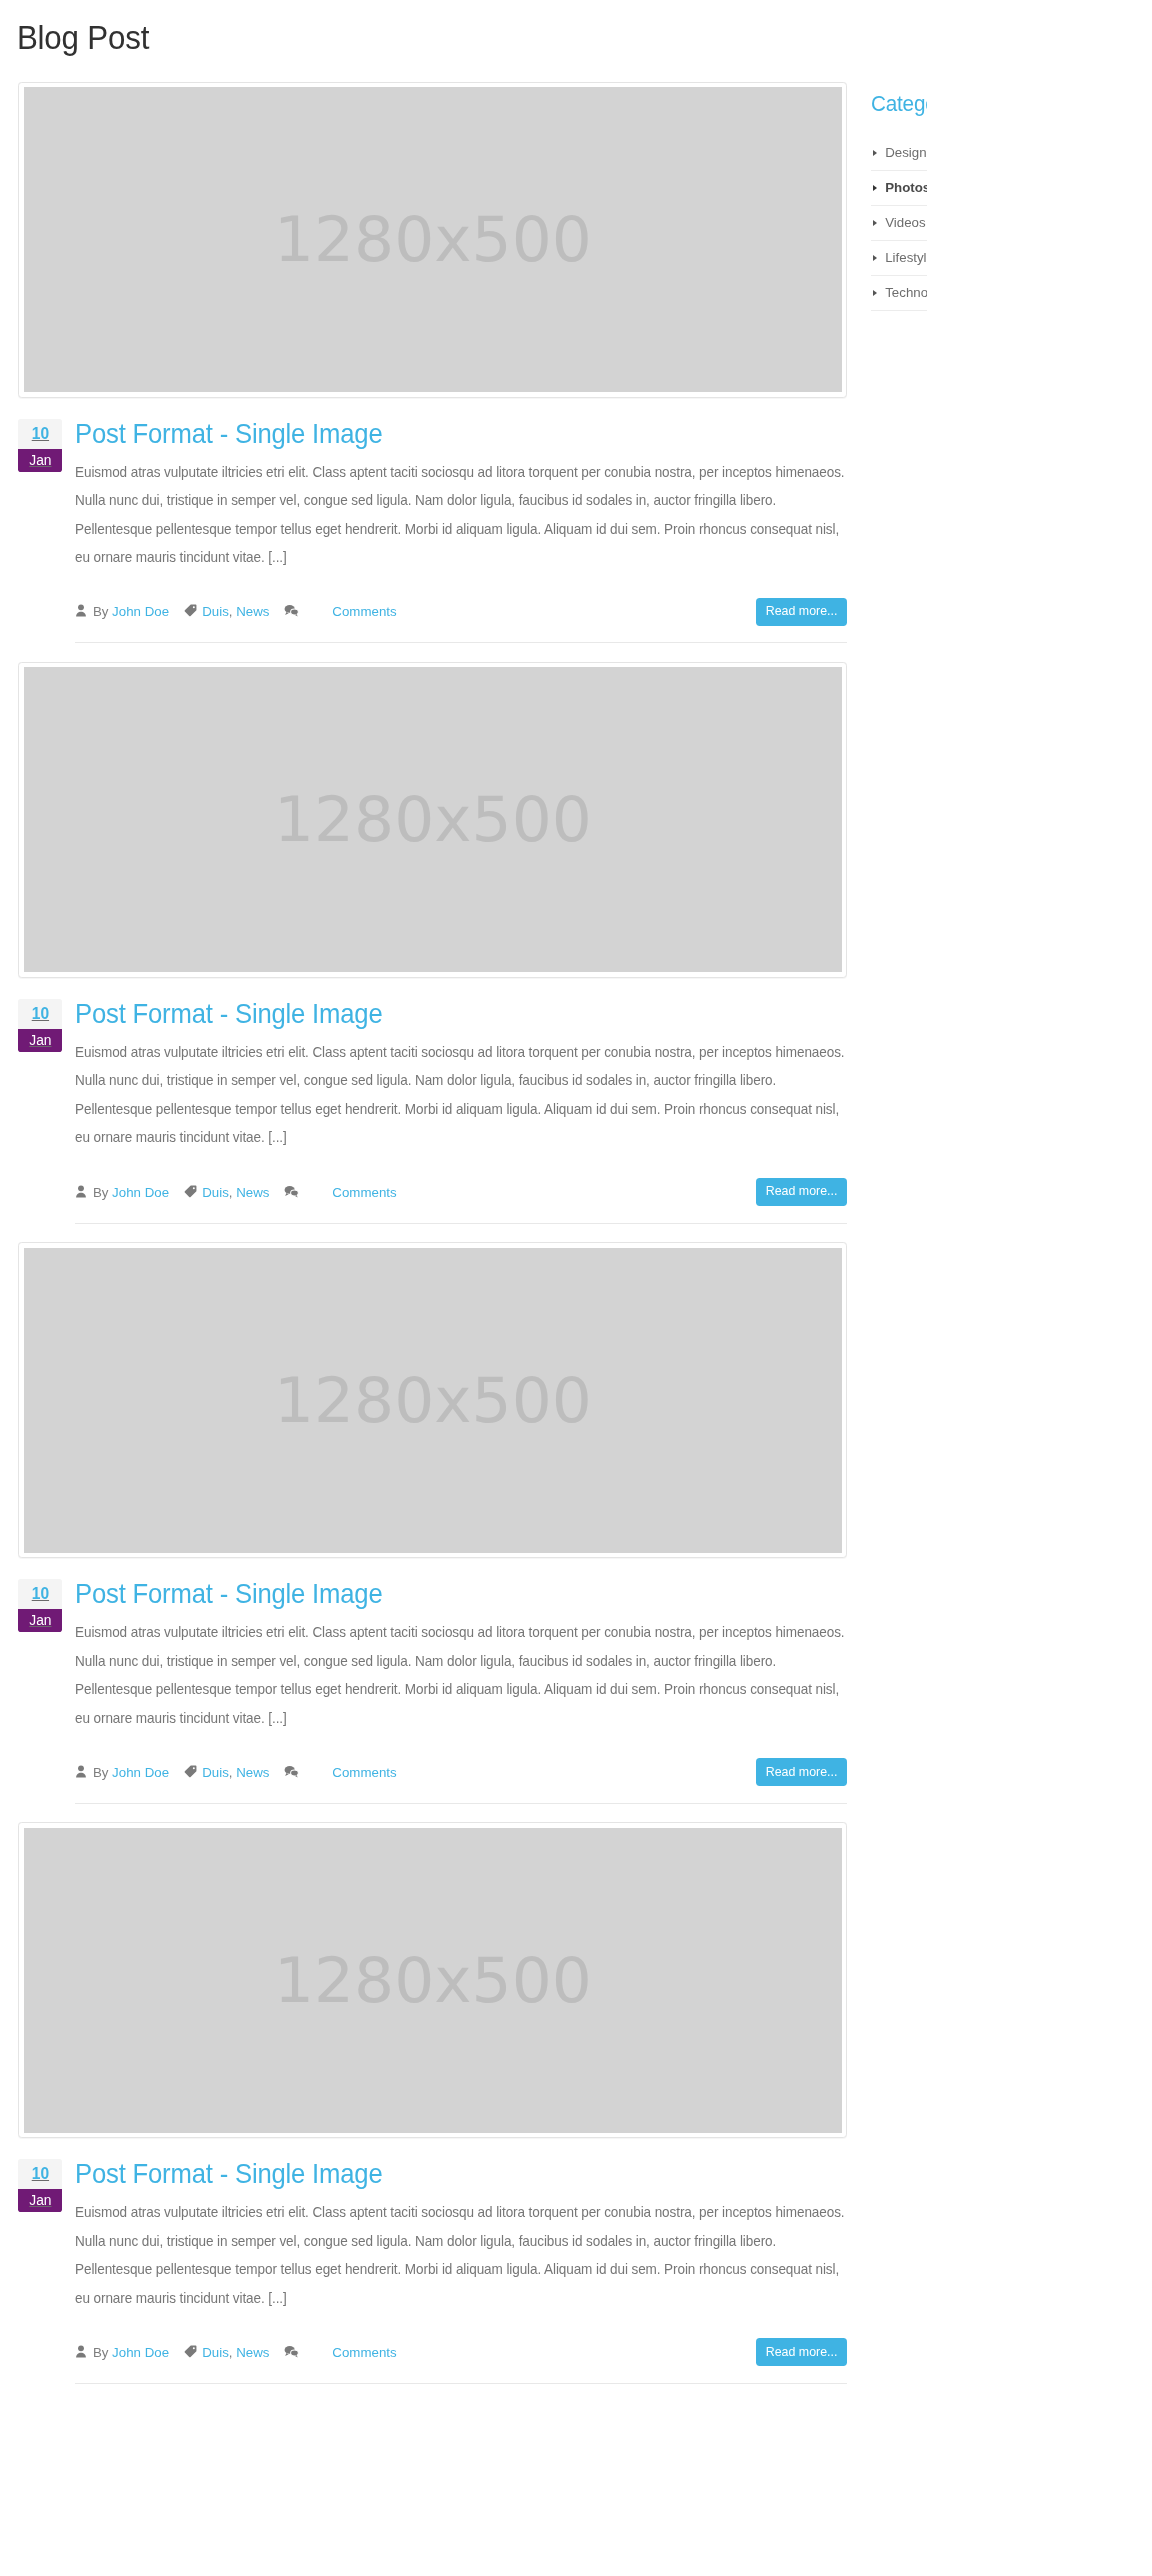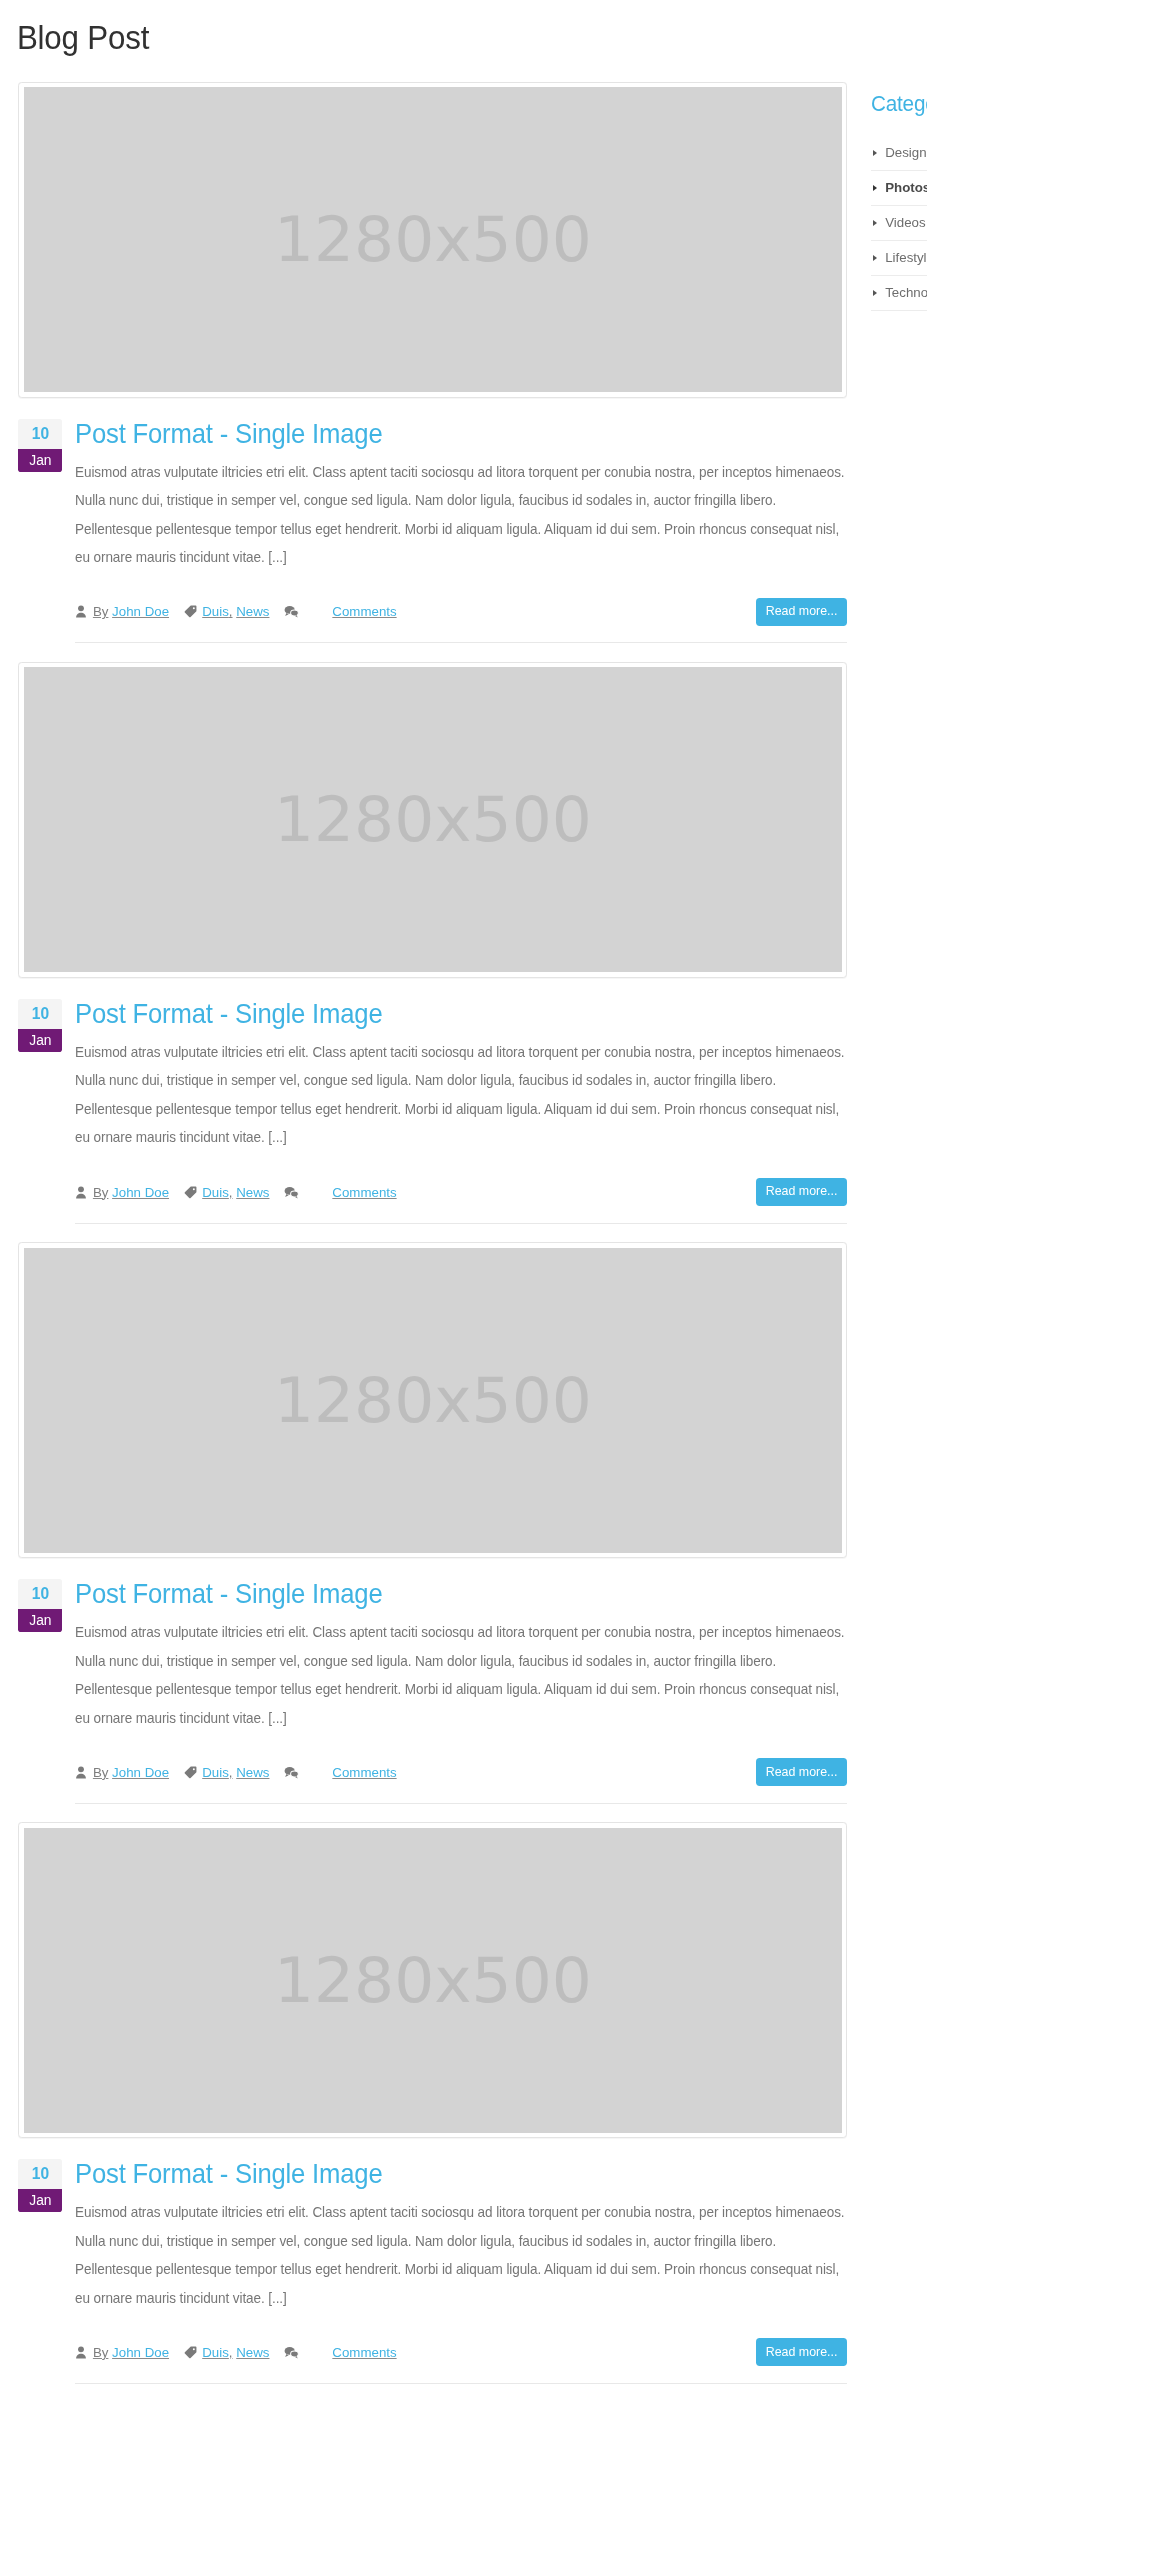--- a/index.html
+++ b/index.html
@@ -80,20 +80,21 @@
 
   
   .date-badge {
     flex: 0 0 44px;
     width: 44px;
     margin-right: 13px;
     text-align: center;
     border-radius: 2.8px;
     overflow: hidden;
     font-family: "Liberation Sans", "DejaVu Sans", sans-serif;
+    text-decoration: underline;
   }
   .date-day {
     background: #f4f4f4;
     color: #3fb3e3;
     font-size: 15.6px;
     font-weight: 700;
     line-height: 30px;
     height: 30px;
   }
   .date-month {
@@ -139,24 +140,23 @@
   }
   .post-meta {
     display: flex;
     align-items: center;
     font-size: 13.3px;
     color: #8a8a8a;
     gap: 0;
   }
   .meta-item {
     display: inline-flex;
-    align-items: center;
+    align-items: flex-start;
     margin-right: 14.7px;
     white-space: nowrap;
-    text-decoration: underline;
   }
   .meta-item:last-child { margin-right: 9px; gap: 28px; }
   .meta-ico {
     display: inline-flex;
     align-items: center;
     margin-right: 5.5px;
     color: #7a7a7a;
   }
   .meta-ico svg { display: block; }
   .meta-plain { color: #7e7e7e; margin-right: 3.7px; }

